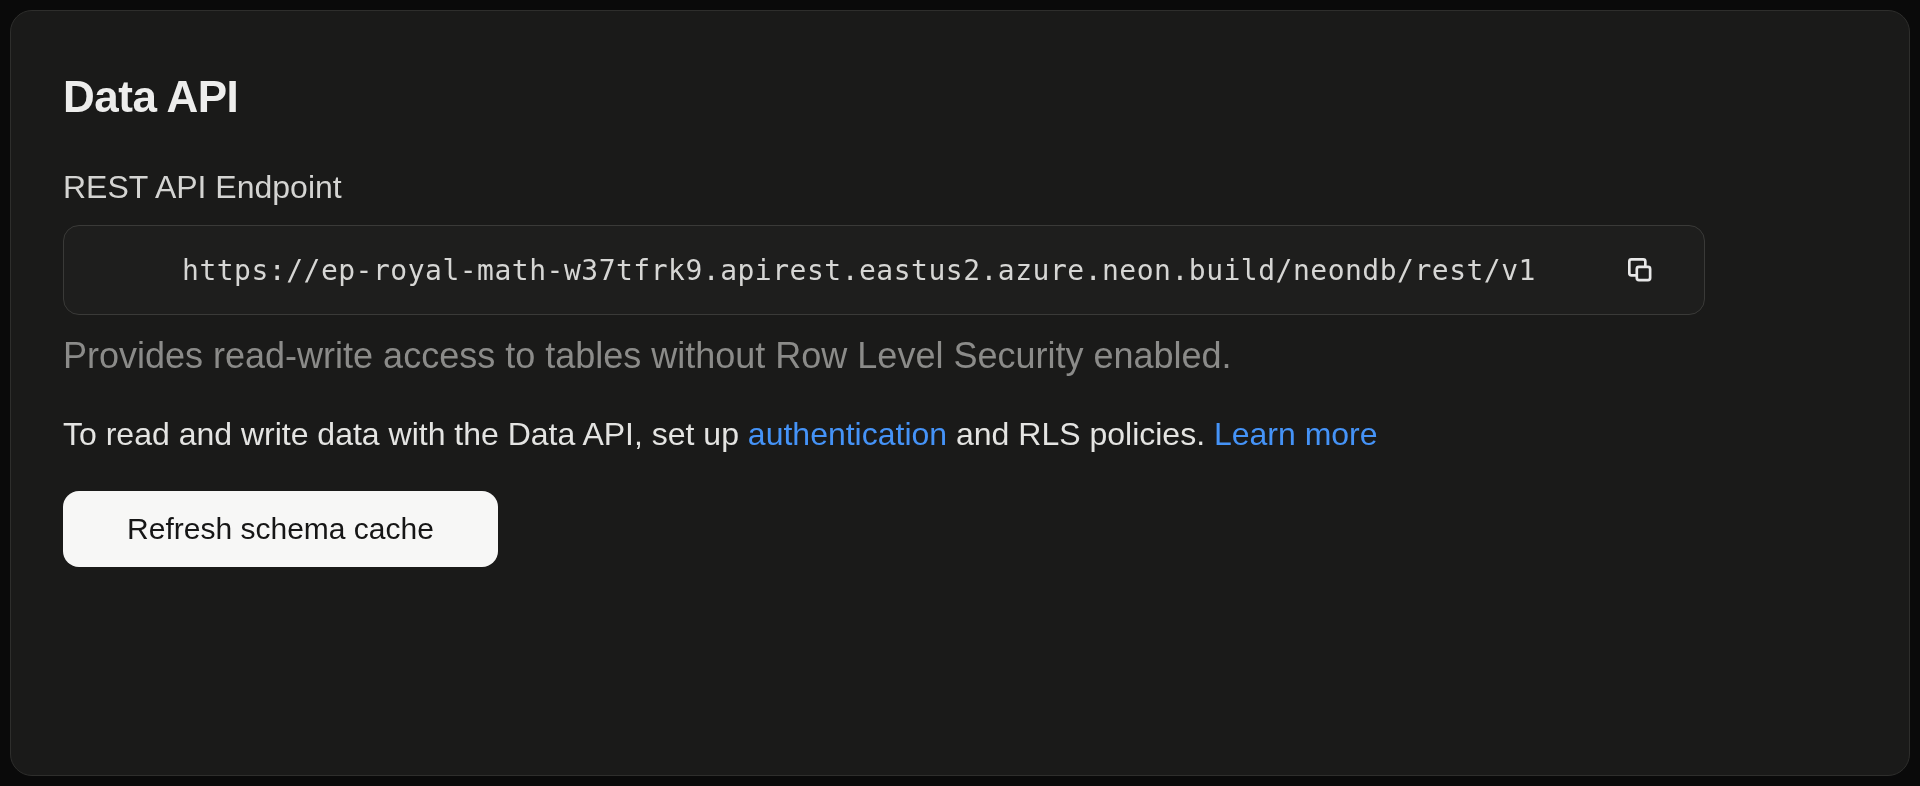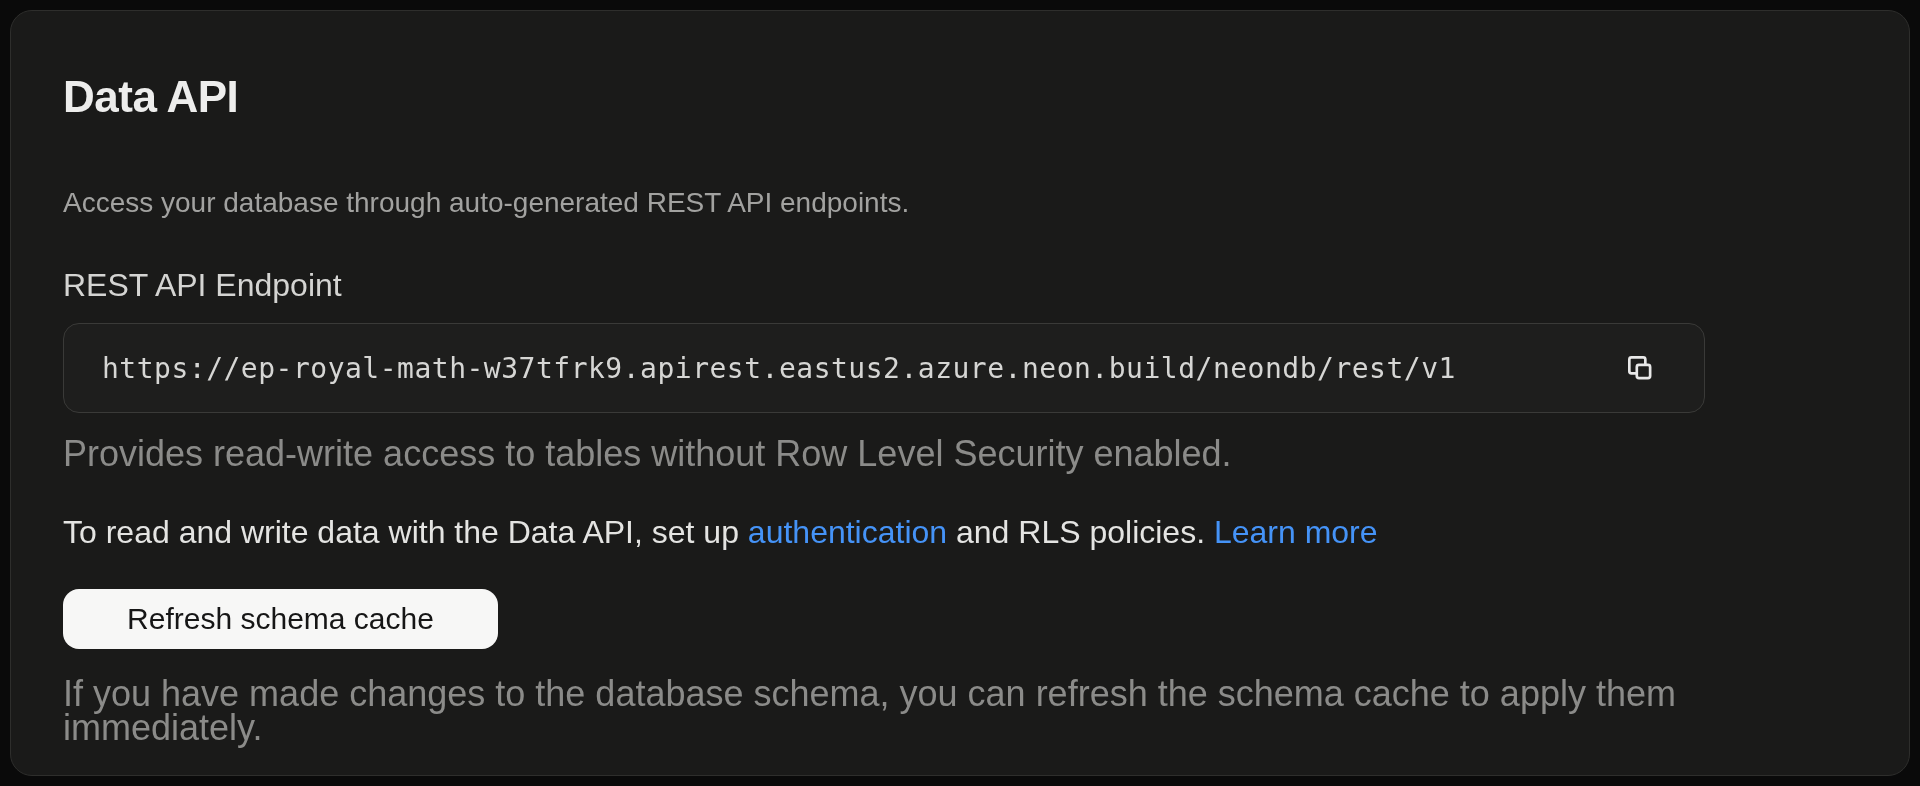--- a/index.html
+++ b/index.html
@@ -65,20 +65,21 @@
   .endpoint-field {
     margin-top: 20px;
     width: 1642px;
     height: 90px;
     background: var(--field-bg);
     border: 1.5px solid var(--field-border);
     border-radius: 16px;
     display: flex;
     align-items: center;
     padding: 0 26px 0 38px;
+    text-align: center;
   }
   .endpoint-field code.url {
     flex: 1;
     font-family: "DejaVu Sans Mono", "Liberation Mono", monospace;
     font-size: 28px;
     letter-spacing: 0.5px;
     color: var(--url-text);
     white-space: nowrap;
     overflow: hidden;
   }
@@ -112,42 +113,41 @@
   p.note a.link {
     color: var(--link-blue);
     text-decoration: none;
     cursor: pointer;
   }
   .refresh-btn {
     margin-top: 38px;
     display: inline-flex;
     align-items: center;
     justify-content: center;
-    height: 60px;
+    height: 76px;
     min-width: 435px;
     padding: 0 28px;
     background: var(--button-bg);
     color: var(--button-text);
     border: none;
     border-radius: 16px;
     font-family: "Liberation Sans", sans-serif;
     font-size: 30px;
     font-weight: 500;
     cursor: pointer;
   }
   p.helper.bottom { margin-top: 28px; }
 </style>
 </head>
 <body>
 
 <div class="card">
 
   <h1 class="page-title">Data API</h1>
 
-  <p class="subtitle">Access your database through auto-generated REST API endpoints.</p>
 
   <div class="field-label">REST API Endpoint</div>
 
   <div class="endpoint-field">
     <code class="url">https://ep-royal-math-w37tfrk9.apirest.eastus2.azure.neon.build/neondb/rest/v1</code>
     <button class="copy-btn">
       <span>
         <svg viewBox="0 0 24 24" width="32" height="32" aria-hidden="true">
           <rect x="4" y="4" width="12" height="12" rx="1.6" fill="none" stroke="currentColor" stroke-width="2"></rect>
           <rect x="9.6" y="9.6" width="10" height="10" rx="1.6" fill="var(--field-bg)" stroke="currentColor" stroke-width="2"></rect>
@@ -155,15 +155,14 @@
       </span>
     </button>
   </div>
 
   <p class="helper">Provides read-write access to tables without Row Level Security enabled.</p>
 
   <p class="note"><span>To read and write data with the Data API, set up </span><a class="link" href="#">authentication</a><span> and RLS policies. </span><a class="link" href="#">Learn more</a></p>
 
   <button class="refresh-btn">Refresh schema cache</button>
 
-  <p class="helper bottom">If you have made changes to the database schema, you can refresh the schema cache to apply them immediately.</p>
 
 </div>
 
 </body></html>

